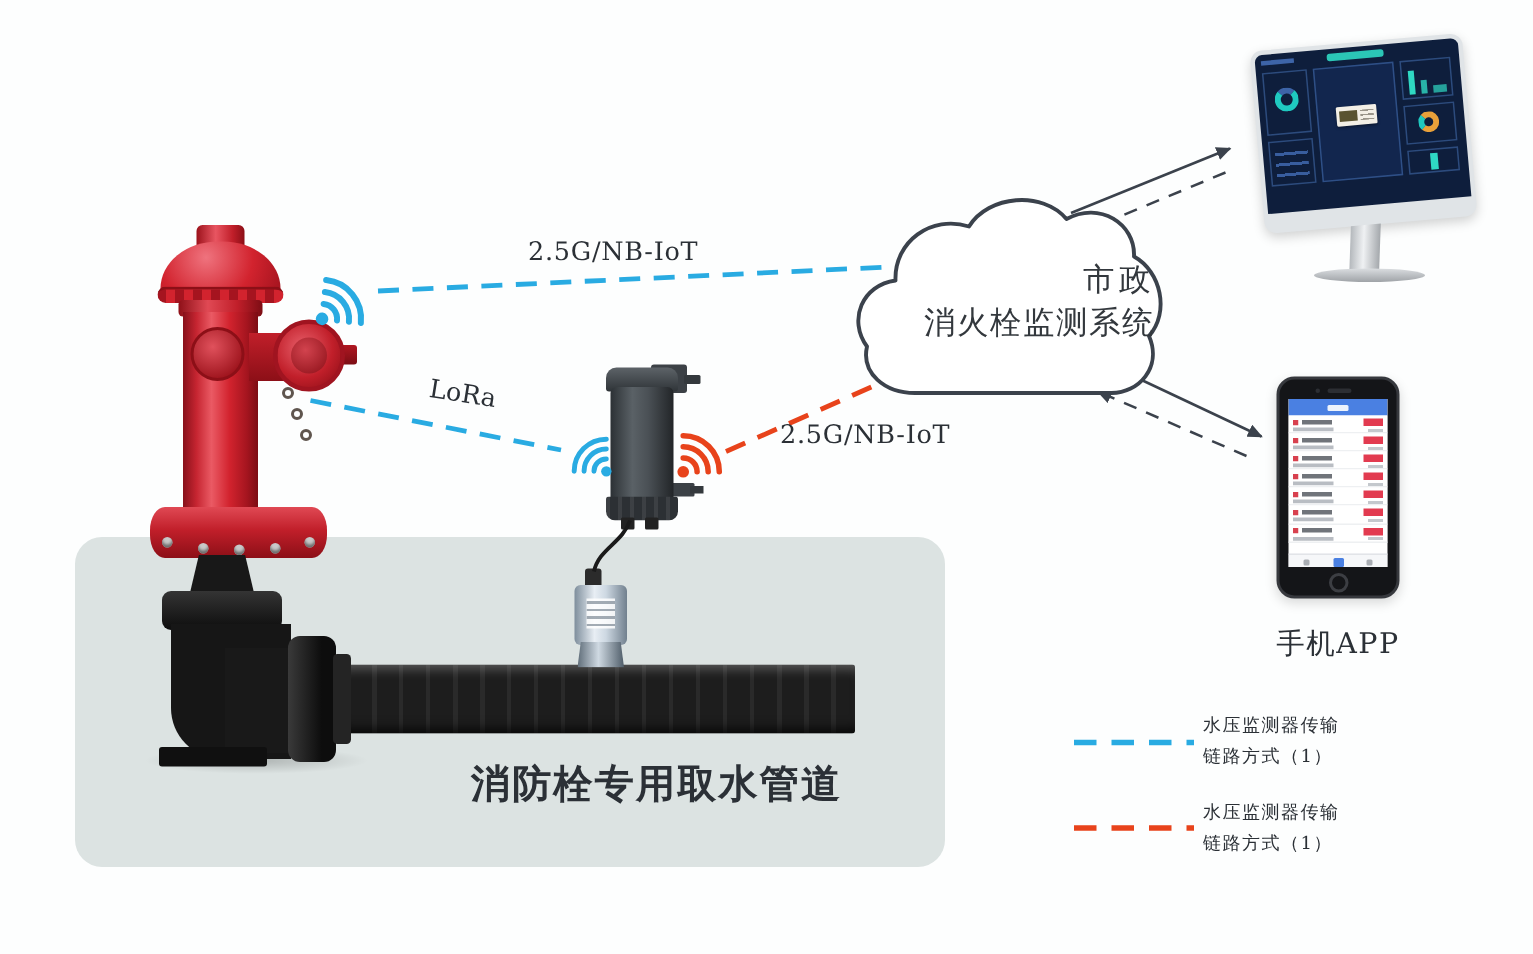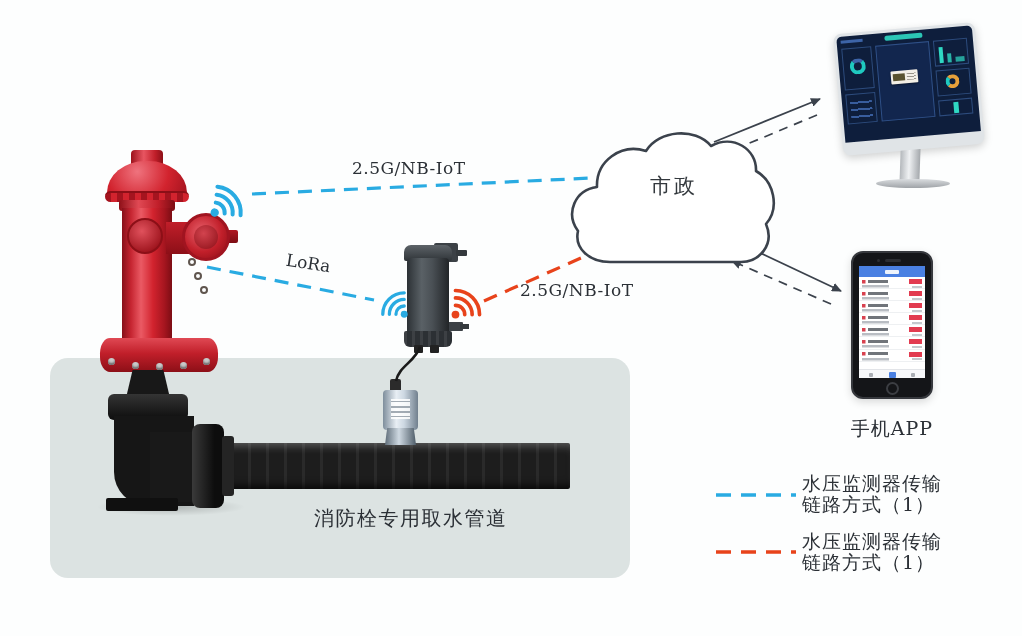--- a/index.html
+++ b/index.html
@@ -91,32 +91,32 @@
   
   .wifi{z-index:7;}
   .wifi svg{display:block;width:100%;height:100%;position:static;}
   .wifi-blue{color:#29abe2;} .wifi-red{color:#e8431b;}
   .wifi-hydrant{left:209px;top:181px;width:40px;height:40px;transform:rotate(6deg);}
   .wifi-dev-left{left:377px;top:287px;width:33px;height:33px;transform:scaleX(-1);}
   .wifi-dev-right{left:449px;top:284px;width:37px;height:37px;}
 
   
   .lbl{z-index:8;white-space:nowrap;color:#2b3036;}
-  .cloud-text{left:578px;top:172px;width:192px;text-align:center;z-index:8;color:#33383d;}
+  .cloud-text{left:578px;top:172px;width:192px;text-align:right;z-index:8;color:#33383d;}
   .cloud-text div{position:static;}
   .cloud-l1{font-size:21px;letter-spacing:3px;line-height:28px;}
   .cloud-l2{font-size:21px;letter-spacing:1px;line-height:30px;}
   .lbl-link1{left:352px;top:158px;font-size:17px;letter-spacing:.5px;}
   .lbl-lora{left:286px;top:253px;font-size:17px;transform:rotate(9deg);}
   .lbl-link2{left:520px;top:280px;font-size:17px;letter-spacing:.5px;}
   .lbl-tx{left:434px;top:401px;font-size:20px;letter-spacing:2px;}
-  .lbl-pipe{left:314px;top:505px;font-size:20px;letter-spacing:1.5px;}
+  .lbl-pipe{left:314px;top:505px;font-size:26px;letter-spacing:1.5px;font-weight:bold;}
   .lbl-pc{left:840px;top:188px;width:115px;text-align:center;font-size:19px;}
   .lbl-phone{left:836px;top:416px;width:112px;text-align:center;font-size:19px;letter-spacing:1px;}
-  .legend-text{z-index:8;font-size:19px;line-height:21px;letter-spacing:1px;color:#2b3036;}
+  .legend-text{z-index:8;font-size:12px;line-height:21px;letter-spacing:1px;color:#2b3036;}
   .legend-text div{position:static;}
   .lt1{left:802px;top:473px;} .lt2{left:802px;top:531px;}
 
   
   .pc{left:838px;top:22px;width:152px;height:168px;z-index:7;}
   .pc div{position:absolute;}
   .pc-monitor{left:0;top:6px;width:142px;height:122px;transform:rotate(-5deg);
               background:#0e1e3c;border:3px solid #e0e4e7;border-bottom-width:13px;border-radius:8px;
               box-shadow:0 3px 8px rgba(0,0,0,.18);}
   .pc-topbar{left:48px;top:3px;width:38px;height:5px;background:#2fd8c3;border-radius:2px;opacity:.9;}
@@ -277,20 +277,21 @@
       <g fill="none" stroke="currentColor" stroke-width="4" stroke-linecap="round">
         <path d="M7 23 A10 10 0 0 1 17 33"></path>
         <path d="M7 15 A18 18 0 0 1 25 33"></path>
         <path d="M7 7 A26 26 0 0 1 33 33"></path>
       </g>
       </svg>
   </span>
 
   <div class="cloud-text">
     <div class="cloud-l1">市政</div>
+    <div class="cloud-l2">消火栓监测系统</div>
   </div>
 
   <div class="lbl lbl-link1">2.5G/NB-IoT</div>
   <div class="lbl lbl-lora">LoRa</div>
   <div class="lbl lbl-link2">2.5G/NB-IoT</div>
   <div class="lbl lbl-pipe">消防栓专用取水管道</div>
 
   <div class="pc">
     <div class="pc-monitor">
       <div class="pc-menu"></div>

